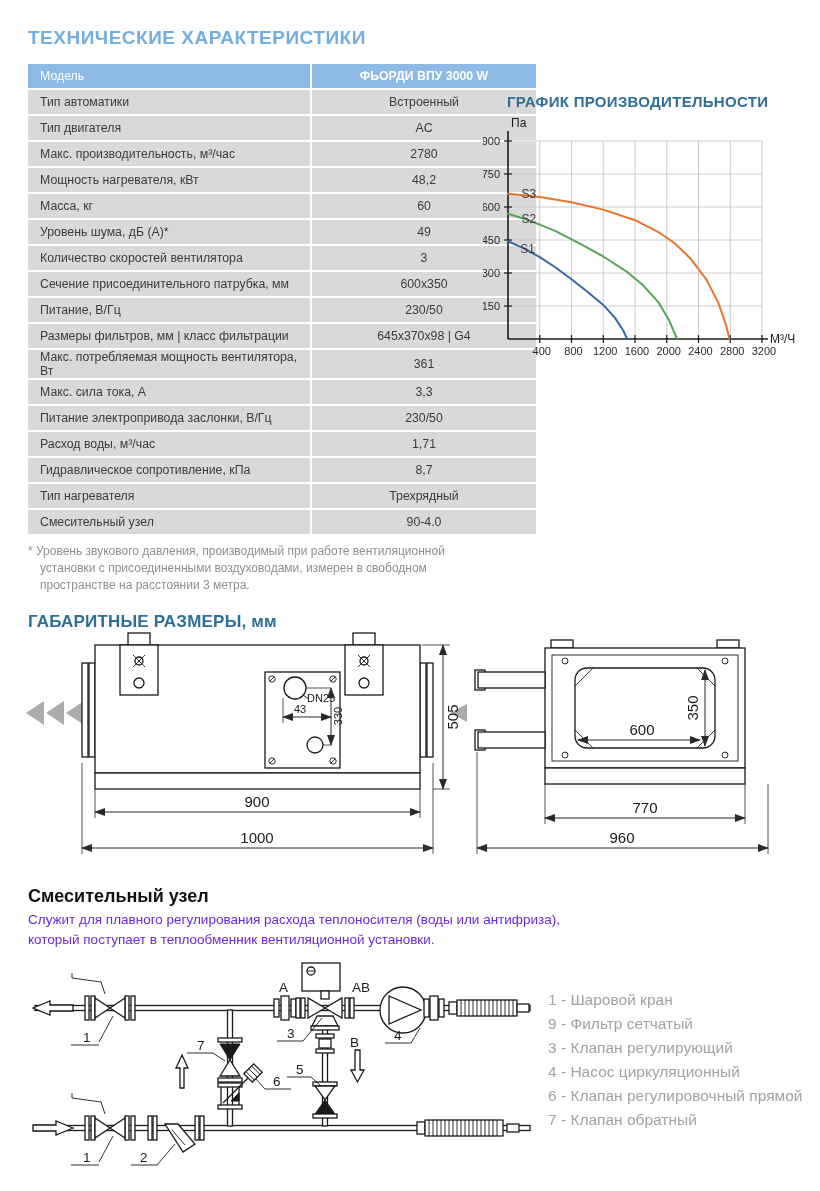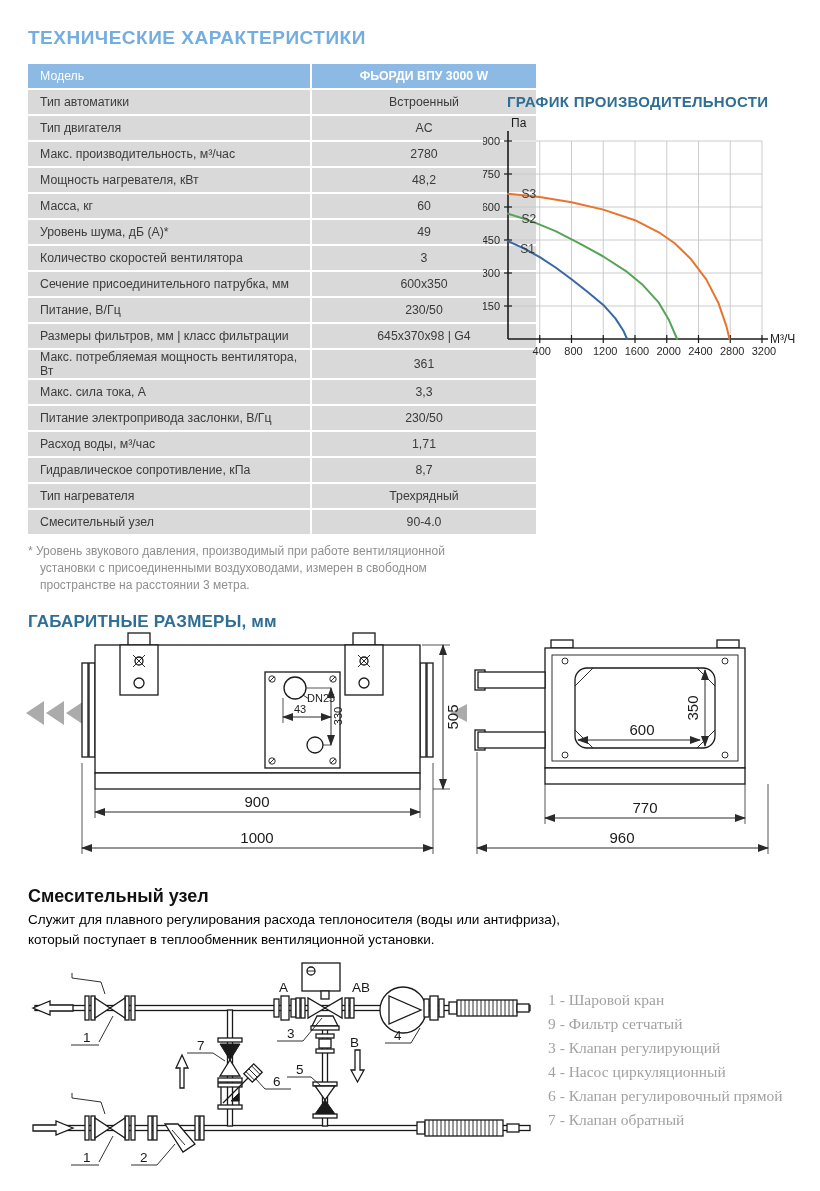--- a/index.html
+++ b/index.html
@@ -36,27 +36,27 @@
   .lnthin{fill:none;stroke:#1a1a1a;stroke-width:0.9;}
   .wfill{fill:#fff;stroke:#1a1a1a;stroke-width:1.3;}
   .blkfill{fill:#1a1a1a;stroke:#1a1a1a;stroke-width:1;}
   .dim{fill:none;stroke:#2a2a2a;stroke-width:1;marker-start:url(#da);marker-end:url(#da);}
   .ext{fill:none;stroke:#2a2a2a;stroke-width:0.8;}
   .grey{fill:#ababab;stroke:none;}
   text.dimtxt{font-size:15px;fill:#1a1a1a;font-family:"Liberation Sans",sans-serif;}
   text.dimsm{font-size:11px;fill:#1a1a1a;font-family:"Liberation Sans",sans-serif;}
 
   .mix-title{position:absolute;left:28px;top:886px;font-size:18px;font-weight:bold;color:#111;}
-  .mix-desc{position:absolute;left:28px;top:910px;width:548px;font-size:13.5px;line-height:1.5;color:#000000;}
+  .mix-desc{position:absolute;left:28px;top:910px;width:548px;font-size:13.5px;line-height:1.5;color:#6d28d9;}
   #mixing-svg{position:absolute;left:25px;top:958px;}
   text.mlabel{font-size:13.5px;fill:#1a1a1a;font-family:"Liberation Sans",sans-serif;}
 
   .legend{position:absolute;left:548px;top:988px;margin:0;padding:0;list-style:none;width:262px;
           color:#a2a2a2;font-size:15.5px;line-height:1.55;}
-  .legend li{padding-left:27px;text-indent:-27px;font-family:Liberation Serif, serif;}
+  .legend li{padding-left:27px;text-indent:-27px;}
 </style>
 </head>
 <body>
 
 <div class="page">
 
   <div class="t-light">ТЕХНИЧЕСКИЕ ХАРАКТЕРИСТИКИ</div>
 
   <table id="specs">
       <tbody id="specs-body">

